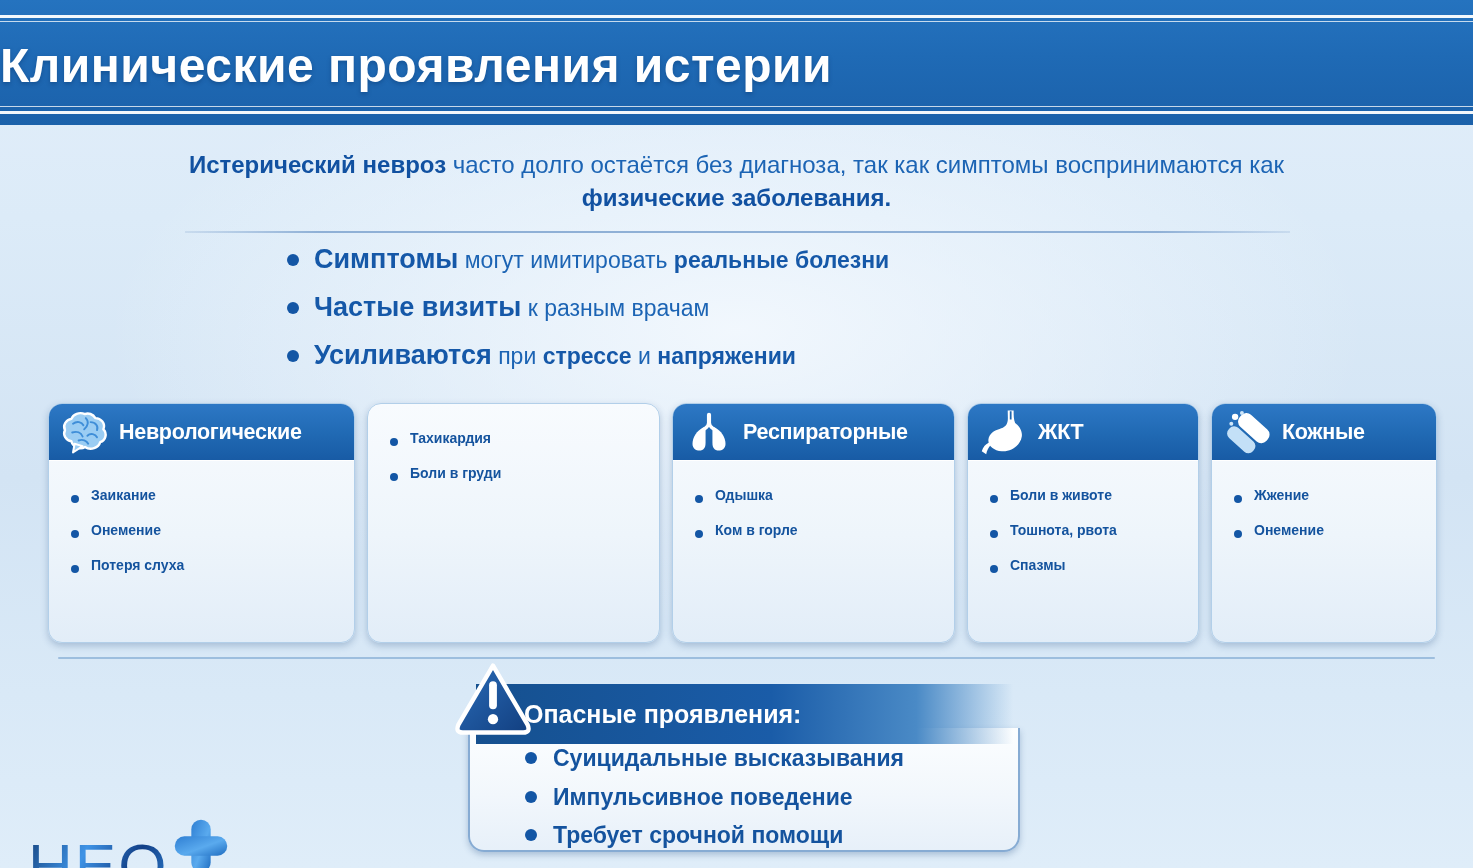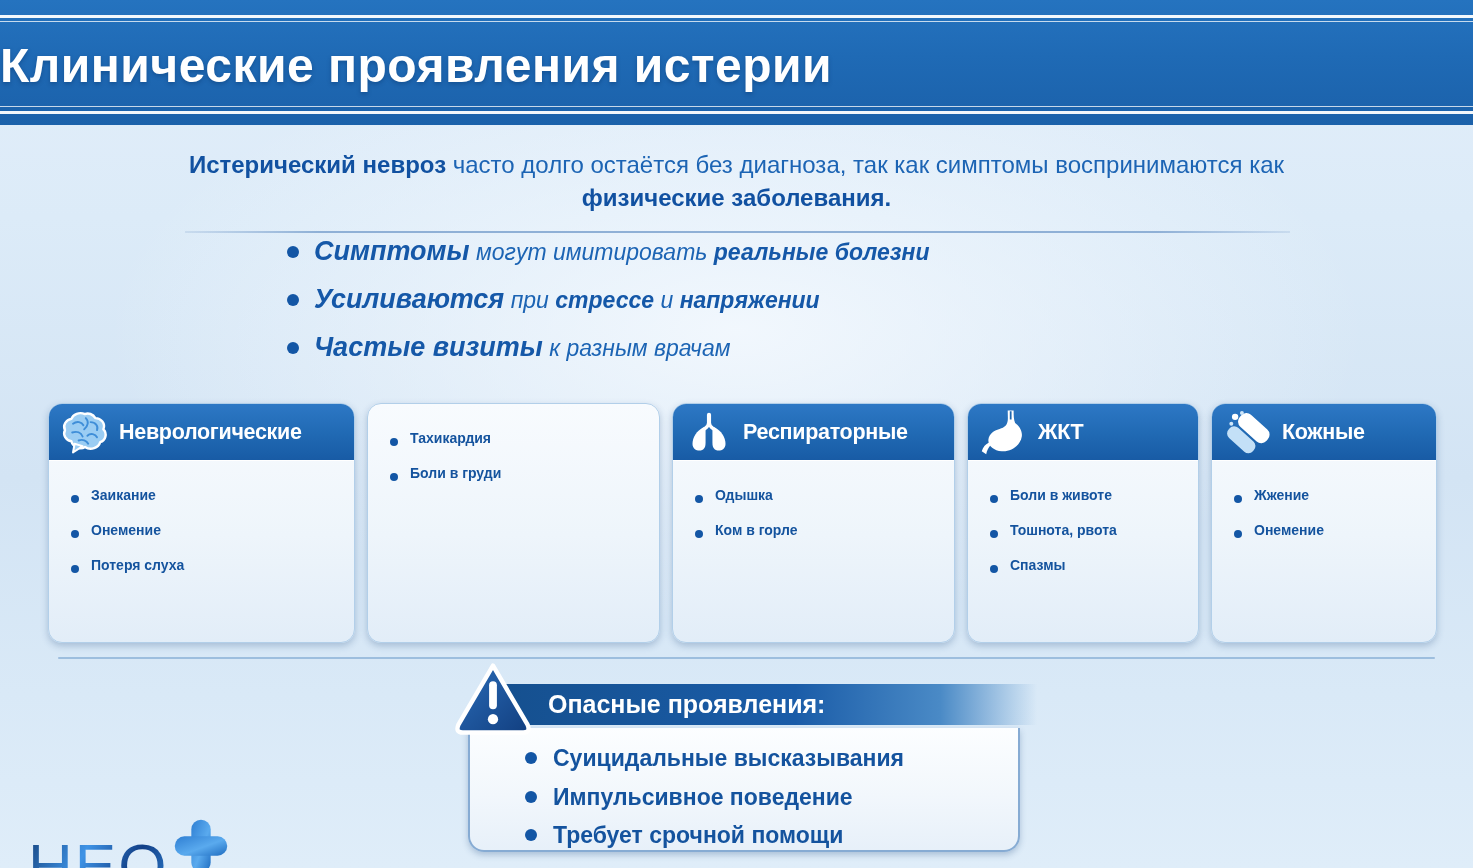--- a/index.html
+++ b/index.html
@@ -35,21 +35,21 @@
     top:148px; width:1160px; text-align:center;
     font-size:24px; line-height:1.38; color:#1c64b4;
   }
   .intro b{ color:#1151a1; }
   .divider{
     position:absolute; left:185px; top:231px; width:1105px; height:1.6px;
     background:linear-gradient(90deg,rgba(120,155,200,.2),#8fb0d6 12%,#8fb0d6 88%,rgba(120,155,200,.2));
   }
 
   
-  .key-points{ position:absolute; left:287px; top:236px;font-style:italic; }
+  .key-points{ position:absolute; left:287px; top:244px; }
   .kp{ display:flex; align-items:baseline; margin-bottom:17px; }
   .kp-dot{ width:12px; height:12px; border-radius:50%; background:#1356a5; margin-right:15px; flex:none; align-self:center; }
   .kp-text{ font-size:23px; color:#1c64b4; }
   .kp-text .lead{ font-size:27px; font-weight:bold; color:#1558a8; }
   .kp-text b{ color:#1558a8; }
 
   
   .cards{
     position:absolute; left:48px; top:403px; width:1389px; height:240px;
     display:grid; grid-template-columns:307px 293px 283px 232px 226px; column-gap:12px;
@@ -72,21 +72,21 @@
   .li-dot{ width:8px; height:8px; border-radius:50%; background:#1356a5; margin:8px 12px 0 0; flex:none; }
   .li-txt{ font-size:14px; font-weight:bold; color:#14539e; line-height:1.2; }
   .card-gi .li-txt{ max-width:142px; }
   .cards-underline{
     position:absolute; left:58px; top:657px; width:1377px; height:2px;
     background:#6d9bcb; opacity:.55; border-radius:2px;
   }
 
   
   .warn-bar{
-    position:absolute; left:500px; top:684px; width:537px; height:41px;
+    position:absolute; left:476px; top:684px; width:537px; height:60px;
     background:linear-gradient(90deg,#15508f 0%,#1a5ca8 55%,#4a8ac6 82%,rgba(216,232,246,0) 100%);
     display:flex; align-items:center; padding-left:48px; z-index:2;
   }
   .warn-title{ color:#fff; font-weight:bold; font-size:25px; }
   .warn-tri{ position:absolute; left:450px; top:659px; z-index:3; }
   .warn-body{
     position:absolute; left:468px; top:728px; width:552px; height:124px;
     background:linear-gradient(180deg,#fcfeff 0%,#f2f7fc 55%,#e7f0f9 100%);
     border:2px solid #86abd3; border-top:none; border-radius:0 0 16px 16px;
     box-shadow:0 3px 6px rgba(50,90,140,.3); z-index:1;
@@ -122,25 +122,25 @@
   <p class="intro"><b>Истерический невроз</b><span> часто долго остаётся без диагноза, так как симптомы воспринимаются как </span><b>физические заболевания.</b></p>
   <div class="divider"></div>
 
   <div class="key-points">
     <div class="kp">
       <span class="kp-dot"></span>
       <span class="kp-text"><span class="lead">Симптомы</span><span> могут имитировать </span><b>реальные болезни</b></span>
     </div>
     <div class="kp">
       <span class="kp-dot"></span>
-      <span class="kp-text"><span class="lead">Усиливаются</span><span> при </span><b>стрессе</b><span> и </span><b>напряжении</b></span>
+      <span class="kp-text"><span class="lead">Частые визиты</span><span> к разным врачам</span></span>
     </div>
     <div class="kp">
       <span class="kp-dot"></span>
-      <span class="kp-text"><span class="lead">Частые визиты</span><span> к разным врачам</span></span>
+      <span class="kp-text"><span class="lead">Усиливаются</span><span> при </span><b>стрессе</b><span> и </span><b>напряжении</b></span>
     </div>
   </div>
 
   <div class="cards">
 
     <div class="card">
       <div class="card-header">
         <span class="card-icon">
           <svg viewBox="0 0 60 56" width="48" height="45">
             <path d="M30 5 C23 2 15 5 13 11 C6 12 2 19 5 25 C2 31 6 38 13 39 C15 46 24 50 30 46 C37 51 47 47 49 40 C56 38 58 29 53 24 C56 17 50 10 43 10 C40 5 34 3 30 5 Z" fill="#9bcdf3" stroke="#ffffff" stroke-width="3" stroke-linejoin="round"></path>

